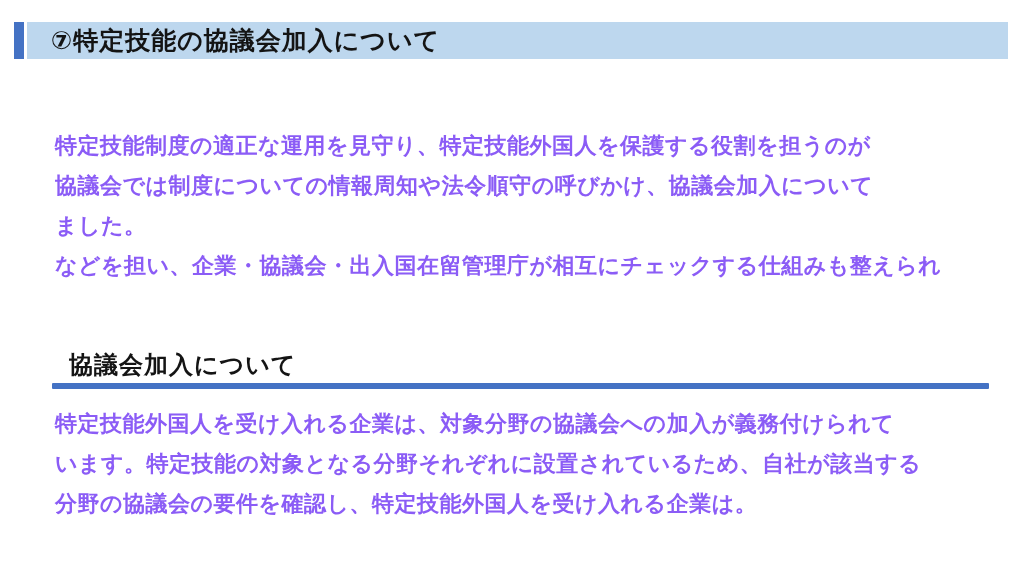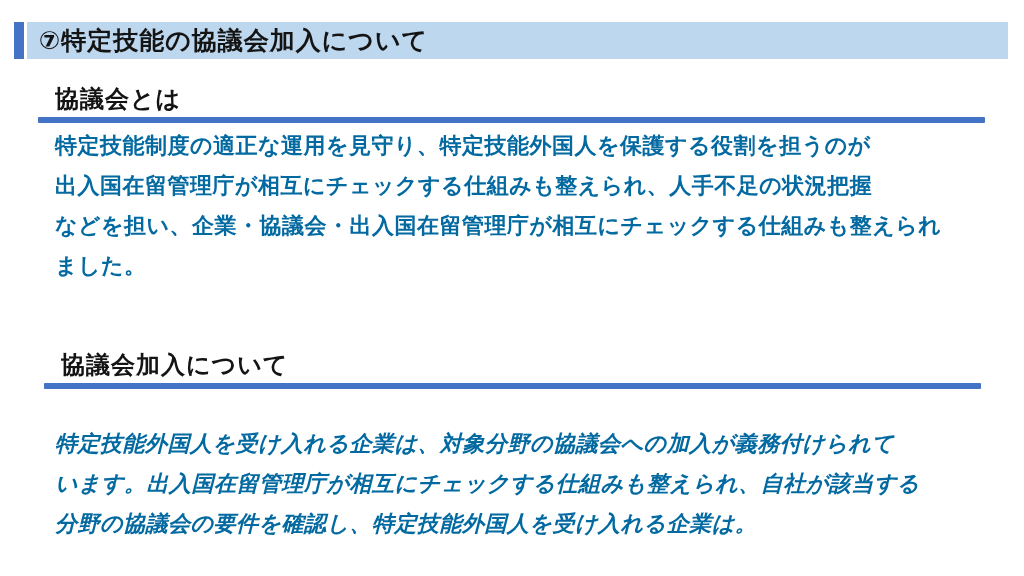--- a/index.html
+++ b/index.html
@@ -32,21 +32,21 @@
     height: 100%;
     background: #4472c4;
     margin-right: 3px;
     flex: 0 0 auto;
   }
   .header-bar {
     flex: 1;
     background: #bdd7ee;
     display: flex;
     align-items: center;
-    padding-left: 12px;
+    padding-left: 24px;
   }
   .header-title {
     font-size: 25px;
     font-weight: 700;
     color: #141414;
     letter-spacing: 1px;
     white-space: nowrap;
   }
   
   .section-head {
@@ -63,67 +63,63 @@
     line-height: 30px;
     white-space: nowrap;
   }
   .section-head .rule {
     height: 6px;
     background: #4472c4;
     margin-top: 3px;
     border-radius: 1px;
   }
   .head-1 { top: 84px; left: 38px; width: 947px; }
-  .head-2 { top: 350px; left: 44px; width: 937px; font-family: Liberation Serif, serif; }
+  .head-2 { top: 350px; left: 52px; width: 937px; font-family: Liberation Serif, serif; }
   
   .body-para {
     position: absolute;
     left: 55px;
     width: 940px;
-    color: #0369a1;
+    color: #8b5cf6;
     font-size: 22px;
     font-weight: 600;
     letter-spacing: 0.5px;
   }
   .body-para .line {
     height: 40px;
     line-height: 40px;
     white-space: nowrap;
   }
   .para-1 { top: 126px; }
-  .para-2 { top: 424px; font-style: italic; }
+  .para-2 { top: 404px; }
 </style>
 </head>
 <body>
 
 <div class="slide">
 
   <div class="header">
     <div class="header-accent"></div>
     <div class="header-bar">
       <span class="header-title">⑦特定技能の協議会加入について</span>
     </div>
   </div>
 
-  <div class="section-head head-1">
-    <h2 class="heading">協議会とは</h2>
-    <div class="rule"></div>
-  </div>
 
   <div class="body-para para-1">
     <div class="line">特定技能制度の適正な運用を見守り、特定技能外国人を保護する役割を担うのが</div>
-    <div class="line">出入国在留管理庁が相互にチェックする仕組みも整えられ、人手不足の状況把握</div>
+    <div class="line">協議会では制度についての情報周知や法令順守の呼びかけ、協議会加入について</div>
+    <div class="line">ました。</div>
     <div class="line">などを担い、企業・協議会・出入国在留管理庁が相互にチェックする仕組みも整えられ</div>
-    <div class="line">ました。</div>
   </div>
 
   <div class="section-head head-2">
     <h2 class="heading">協議会加入について</h2>
     <div class="rule"></div>
   </div>
 
   <div class="body-para para-2">
     <div class="line">特定技能外国人を受け入れる企業は、対象分野の協議会への加入が義務付けられて</div>
-    <div class="line">います。出入国在留管理庁が相互にチェックする仕組みも整えられ、自社が該当する</div>
+    <div class="line">います。特定技能の対象となる分野それぞれに設置されているため、自社が該当する</div>
     <div class="line">分野の協議会の要件を確認し、特定技能外国人を受け入れる企業は。</div>
   </div>
 
 </div>
 
 </body></html>

